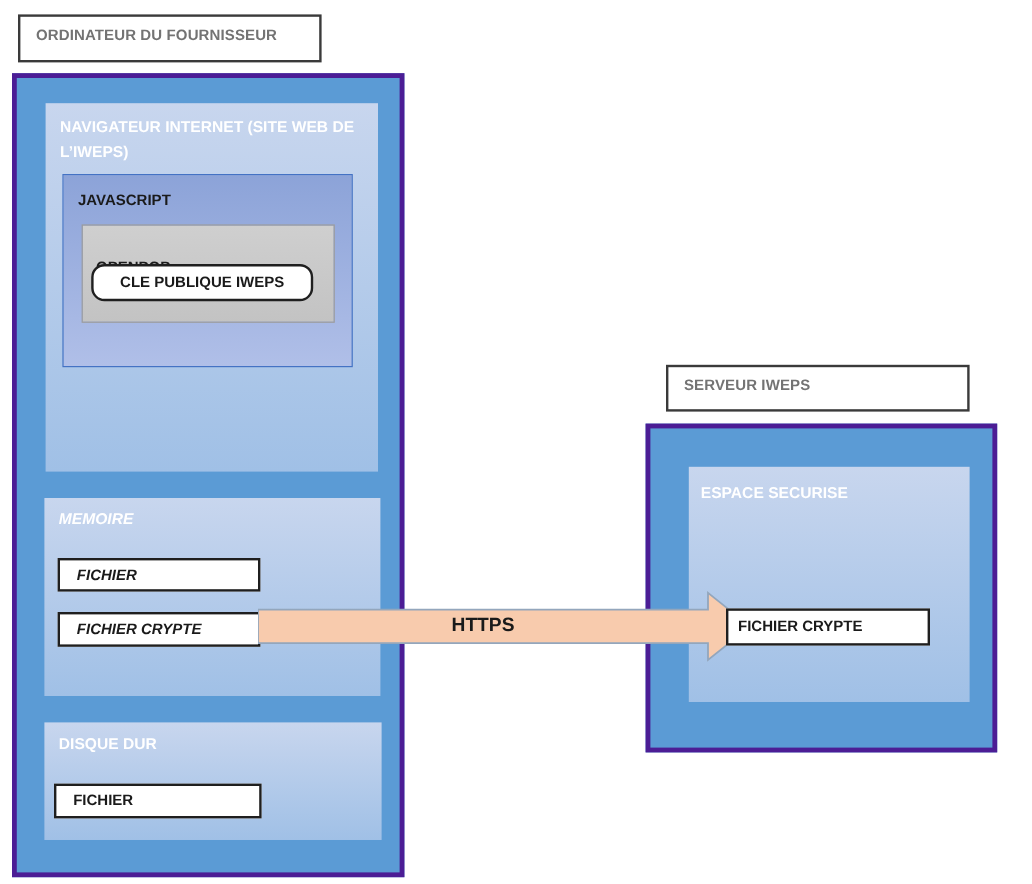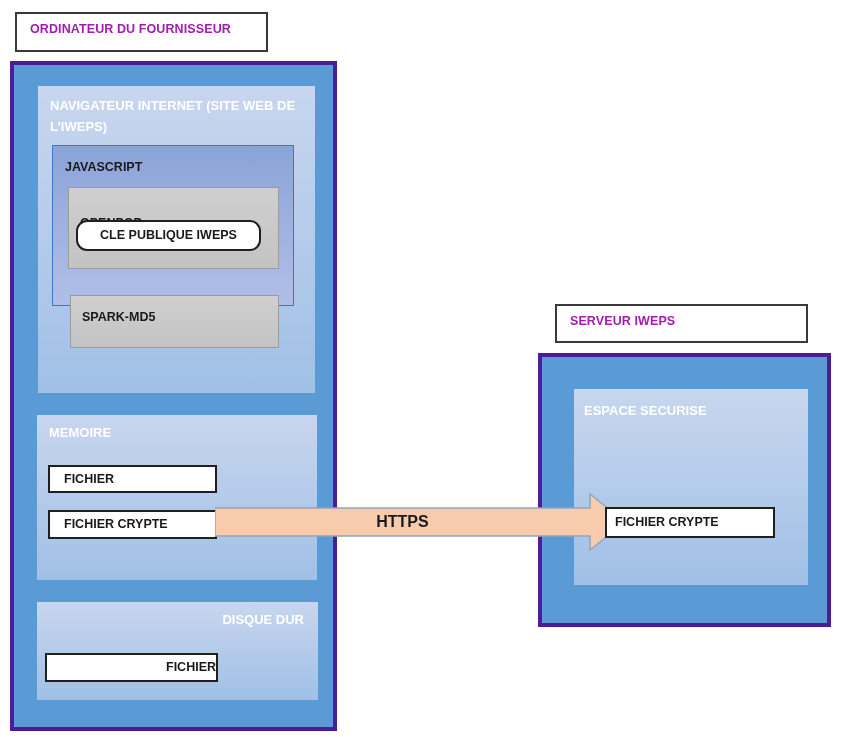--- a/index.html
+++ b/index.html
@@ -5,39 +5,39 @@
   html,body{margin:0;padding:0;background:#ffffff;}
   .canvas{
     position:relative;width:860px;height:737px;background:#ffffff;
     font-family:"Liberation Sans",sans-serif;font-weight:bold;color:#1a1a1a;
     overflow:hidden;
   }
   .abs{position:absolute;box-sizing:border-box;}
 
   
   .titlebox{
-    background:#ffffff;border:2px solid #3a3a3a;color:#a21caf;
+    background:#ffffff;border:2px solid #3a3a3a;color:#737373;
     font-size:12.5px;padding:8px 4px 0 13px;letter-spacing:.1px;
   }
   .lbl-supplier{left:15px;top:12px;width:253px;height:40px;}
   .lbl-server{left:555px;top:304px;width:253px;height:39px;}
 
   
   .bigbox{background:#5B9BD5;border:4px solid #4c1d95;}
   .box-supplier{left:10px;top:61px;width:327px;height:670px;}
   .box-server{left:538px;top:353px;width:293px;height:274px;}
 
   
   .panel{
     background:linear-gradient(180deg,#C8D6EE 0%,#A0C0E6 100%);
     color:#ffffff;font-size:13px;
   }
   .panel-nav{left:24px;top:21px;width:277px;height:307px;padding:10px 18px 0 12px;line-height:1.6;}
-  .panel-mem{left:23px;top:350px;width:280px;height:165px;padding:10px 14px 0 12px;}
-  .panel-disk{left:23px;top:537px;width:281px;height:98px;padding:10px 14px 0 12px;text-align:right;}
+  .panel-mem{left:23px;top:350px;width:280px;height:165px;padding:10px 14px 0 12px;font-style:italic;}
+  .panel-disk{left:23px;top:537px;width:281px;height:98px;padding:10px 14px 0 12px;}
   .panel-espace{left:32px;top:32px;width:234px;height:196px;padding:14px 14px 0 10px;}
 
   
   .jsbox{
     left:14px;top:59px;width:242px;height:161px;
     background:linear-gradient(180deg,#8CA3D8 0%,#B0BFE8 100%);
     border:1px solid #4472C4;color:#1a1a1a;font-size:12.5px;
     padding:11px 10px 0 12px;
   }
 
@@ -83,23 +83,20 @@
       <div class="abs jsbox">
         <span>JAVASCRIPT</span>
 
         
         <div class="abs graybox box-openpgp">
           <span>OPENPGP</span>
           <div class="abs whitebox box-cle">CLE PUBLIQUE IWEPS</div>
         </div>
 
         
-        <div class="abs graybox box-spark">
-          <span>SPARK-MD5</span>
-        </div>
       </div>
     </div>
 
     <div class="abs panel panel-mem">
       <span>MEMOIRE</span>
       <div class="abs whitebox box-fichier-mem">FICHIER</div>
       <div class="abs whitebox box-crypte-left">FICHIER CRYPTE</div>
     </div>
 
     <div class="abs panel panel-disk">

